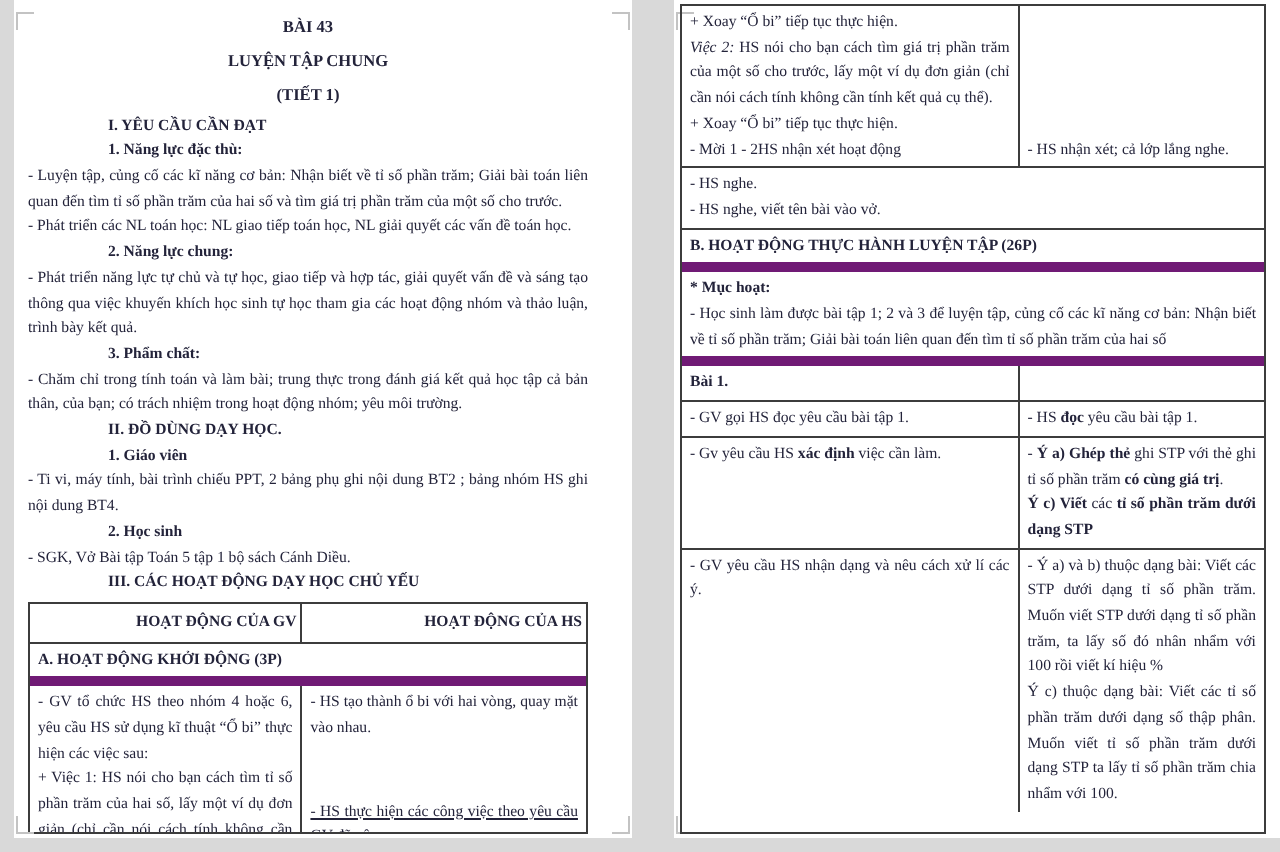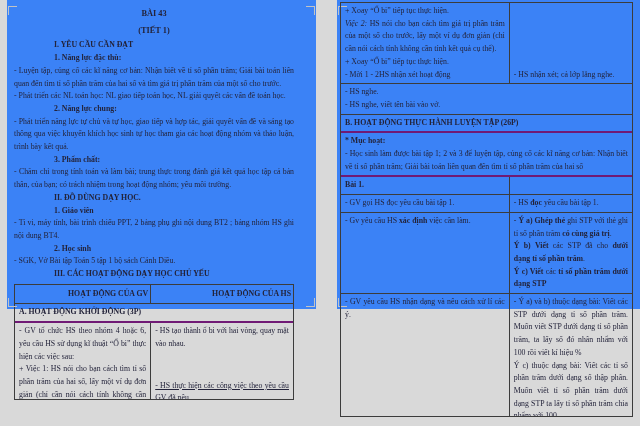--- a/index.html
+++ b/index.html
@@ -1,39 +1,39 @@
 <!DOCTYPE html>
 <html><head>
 <meta charset="utf-8">
 <style>
   html,body{margin:0;padding:0;}
   .canvas{position:relative;width:640px;height:426px;background:#d9d9d9;overflow:hidden;
           font-family:"Liberation Serif","DejaVu Serif",serif;color:#23233a;}
-  .page{position:absolute;top:0;height:309px;background:#3b82f6;}
+  .page{position:absolute;top:0;height:419px;background:#ffffff;}
   .pL{left:7px;width:309px;}
   .pR{left:337px;width:310px;}
   .content{padding:5px 22px 0 7px;font-size:7.8px;line-height:12.7px;text-align:justify;}
   p{margin:0;}
   .t{text-align:center;font-weight:bold;font-size:8.3px;line-height:17.2px;text-align:center;}
   .h{font-weight:bold;padding-left:40px;}
   .b{font-weight:bold;}
   .i{font-style:italic;}
   .tbl{border:1px solid #3c3c3c;margin-top:3px;font-size:7.8px;line-height:12.7px;}
   .tblL{height:114px;overflow:hidden;}
   .tblR{position:absolute;left:3px;top:2px;width:291px;height:413px;overflow:hidden;
         border:1px solid #3c3c3c;font-size:7.8px;line-height:12.7px;text-align:justify;}
   .row{display:flex;border-bottom:1px solid #3c3c3c;align-items:stretch;}
   .row:last-child{border-bottom:none;}
   .cell{padding:2px 4px;box-sizing:border-box;}
   .tblL .cl{width:49%;border-right:1px solid #3c3c3c;}
   .tblL .cr{width:51%;}
   .tblR .cl{width:58%;border-right:1px solid #3c3c3c;}
   .tblR .cr{width:42%;}
   .hdr .cell{font-weight:bold;text-align:right;padding:3px 2px;}
-  .span-row{display:block;font-weight:bold;padding:2px 4px;border-bottom:2px solid #701a75;}
+  .span-row{display:block;font-weight:bold;padding:2px 4px;border-bottom:5px solid #701a75;}
   .span-row.plain{font-weight:normal;}
   .gap-top{margin-top:29px;text-decoration:underline;}
   .vend{display:flex;flex-direction:column;justify-content:flex-end;}
   .mark{position:absolute;width:8px;height:8px;border:0 solid #c3c3c3;}
   .m-tl{left:1px;top:6px;border-left-width:1px;border-top-width:1px;}
   .m-tr{right:1px;top:6px;border-right-width:1px;border-top-width:1px;}
   .m-bl{left:1px;bottom:2px;border-left-width:1px;border-bottom-width:1px;}
   .m-br{right:1px;bottom:2px;border-right-width:1px;border-bottom-width:1px;}
 </style>
 </head>
@@ -41,20 +41,21 @@
 
 <div class="canvas">
 
   <div class="page pL">
     <div class="mark m-tl"></div>
     <div class="mark m-tr"></div>
     <div class="mark m-bl"></div>
     <div class="mark m-br"></div>
     <div class="content">
       <p class="t">BÀI 43</p>
+      <p class="t">LUYỆN TẬP CHUNG</p>
       <p class="t">(TIẾT 1)</p>
       <p class="h">I. YÊU CẦU CẦN ĐẠT</p>
       <p class="h">1. Năng lực đặc thù:</p>
       <p>- Luyện tập, củng cố các kĩ năng cơ bản: Nhận biết về tỉ số phần trăm; Giải bài toán liên quan đến tìm tỉ số phần trăm của hai số và tìm giá trị phần trăm của một số cho trước.</p>
       <p>- Phát triển các NL toán học: NL giao tiếp toán học, NL giải quyết các vấn đề toán học.</p>
       <p class="h">2. Năng lực chung:</p>
       <p>- Phát triển năng lực tự chủ và tự học, giao tiếp và hợp tác, giải quyết vấn đề và sáng tạo thông qua việc khuyến khích học sinh tự học tham gia các hoạt động nhóm và thảo luận, trình bày kết quả.</p>
       <p class="h">3. Phẩm chất:</p>
       <p>- Chăm chỉ trong tính toán và làm bài; trung thực trong đánh giá kết quả học tập cả bản thân, của bạn; có trách nhiệm trong hoạt động nhóm; yêu môi trường.</p>
       <p class="h">II. ĐỒ DÙNG DẠY HỌC.</p>
@@ -131,21 +132,20 @@
           <p><span>- HS </span><span class="b">đọc</span><span> yêu cầu bài tập 1.</span></p>
         </div>
       </div>
 
       <div class="row">
         <div class="cell cl">
           <p><span>- Gv yêu cầu HS </span><span class="b">xác định</span><span> việc cần làm.</span></p>
         </div>
         <div class="cell cr">
           <p><span>- </span><span class="b">Ý a) Ghép thẻ</span><span> ghi STP với thẻ ghi tỉ số phần trăm </span><span class="b">có cùng giá trị</span><span>.</span></p>
-          <p><span class="b">Ý b) Viết</span><span> các STP đã cho </span><span class="b">dưới dạng tỉ số phần trăm</span><span>.</span></p>
           <p><span class="b">Ý c) Viết</span><span> các </span><span class="b">tỉ số phần trăm dưới dạng STP</span></p>
         </div>
       </div>
 
       <div class="row">
         <div class="cell cl">
           <p><span>- GV yêu cầu HS nhận dạng và nêu cách xử lí các ý.</span></p>
         </div>
         <div class="cell cr">
           <p><span>- Ý a) và b) thuộc dạng bài: Viết các STP dưới dạng tỉ số phần trăm. Muốn viết STP dưới dạng tỉ số phần trăm, ta lấy số đó nhân nhẩm với 100 rồi viết kí hiệu %</span></p>

